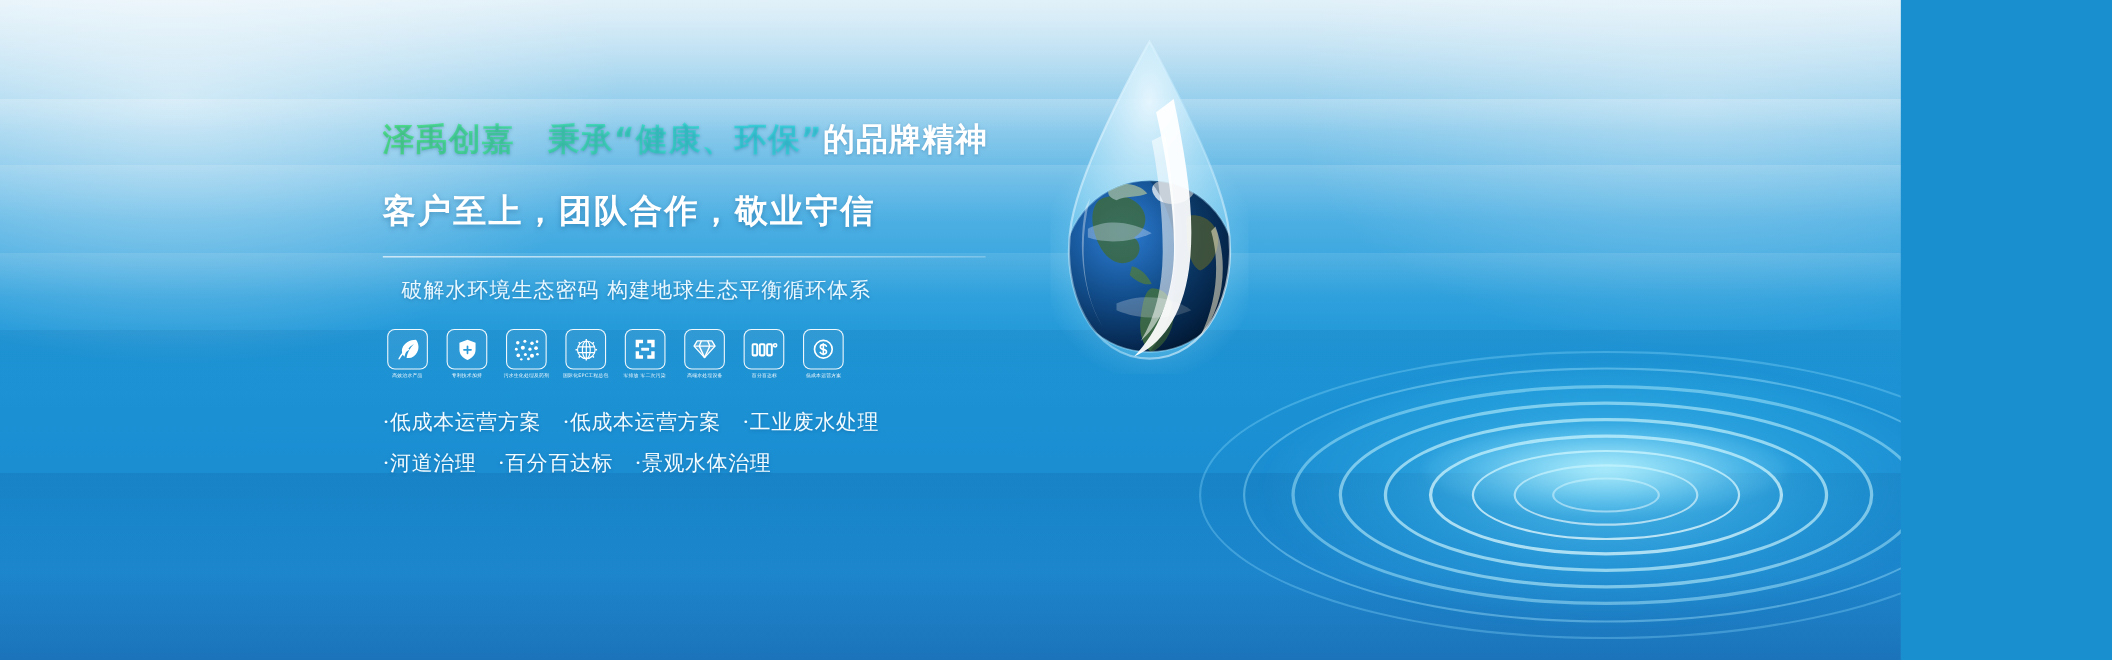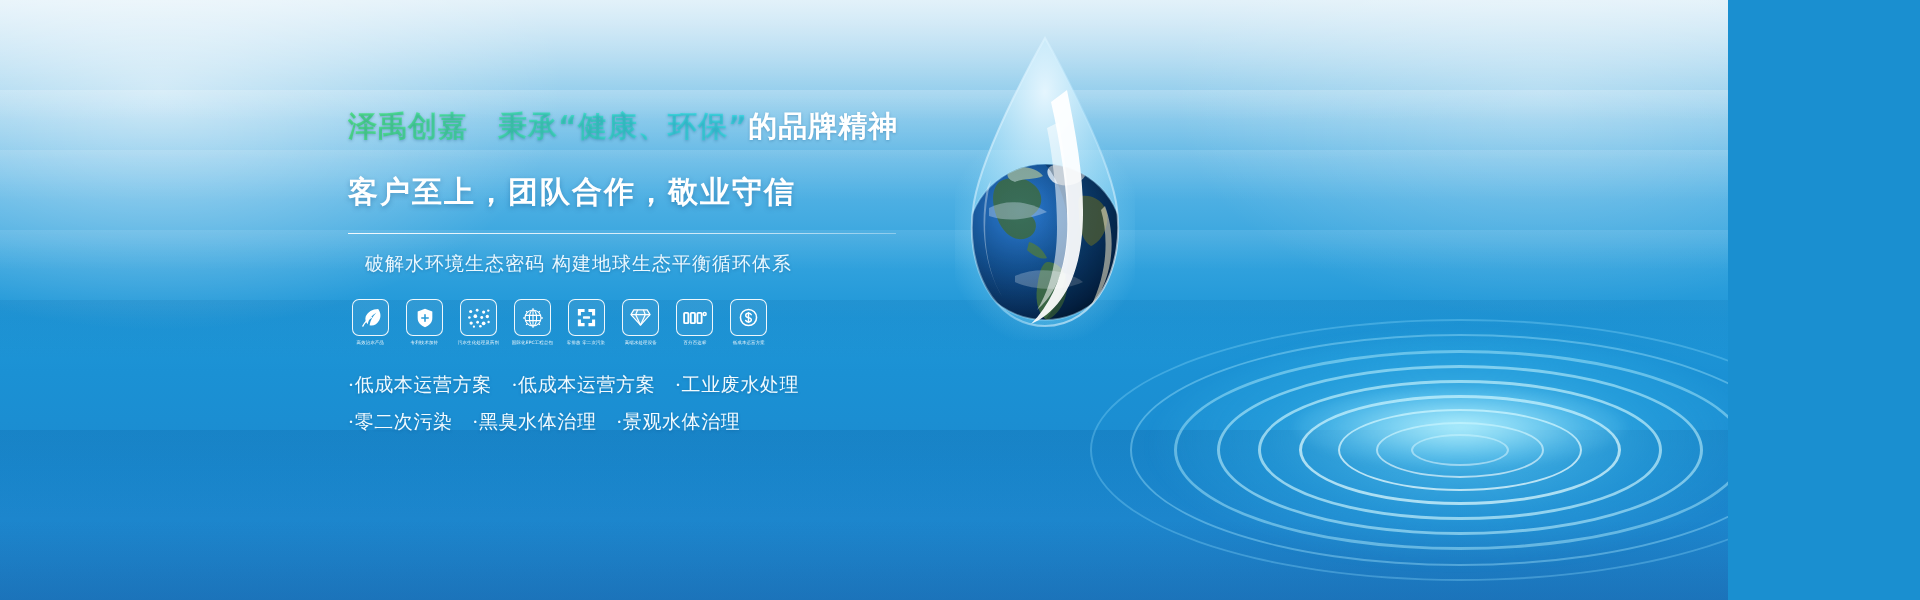--- a/index.html
+++ b/index.html
@@ -343,20 +343,20 @@
 
     </div>
 
     <div class="services">
       <div class="svc-line">
         <span class="svc-item">·低成本运营方案</span>
         <span class="svc-item">·低成本运营方案</span>
         <span class="svc-item">·工业废水处理</span>
       </div>
       <div class="svc-line">
-        <span class="svc-item">·零二次污染</span>
-        <span class="svc-item">·黑臭水体治理</span>
+        <span class="svc-item">·河道治理</span>
+        <span class="svc-item">·百分百达标</span>
         <span class="svc-item">·景观水体治理</span>
       </div>
     </div>
 
   </div>
 </div>
 
 </body></html>

